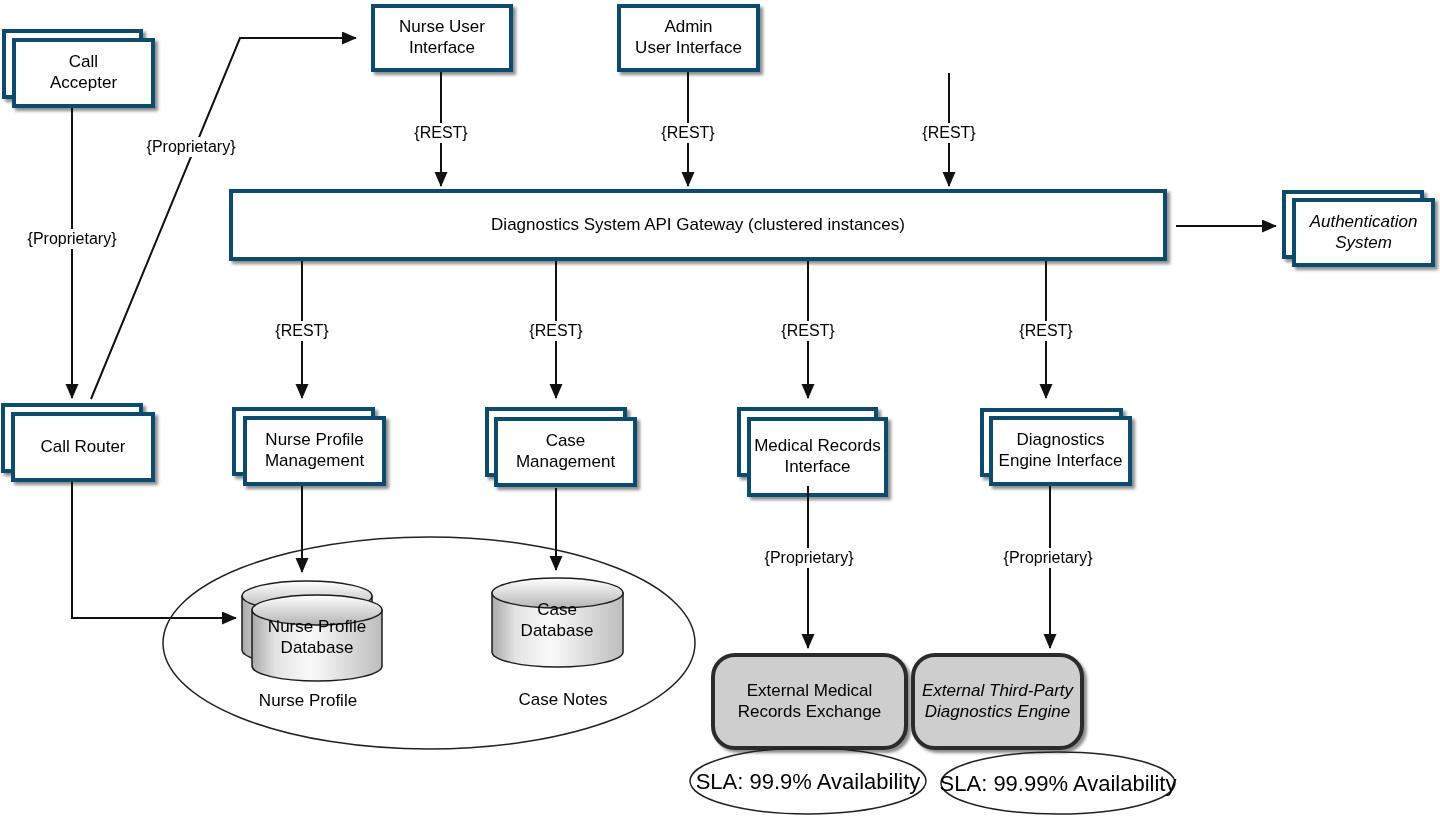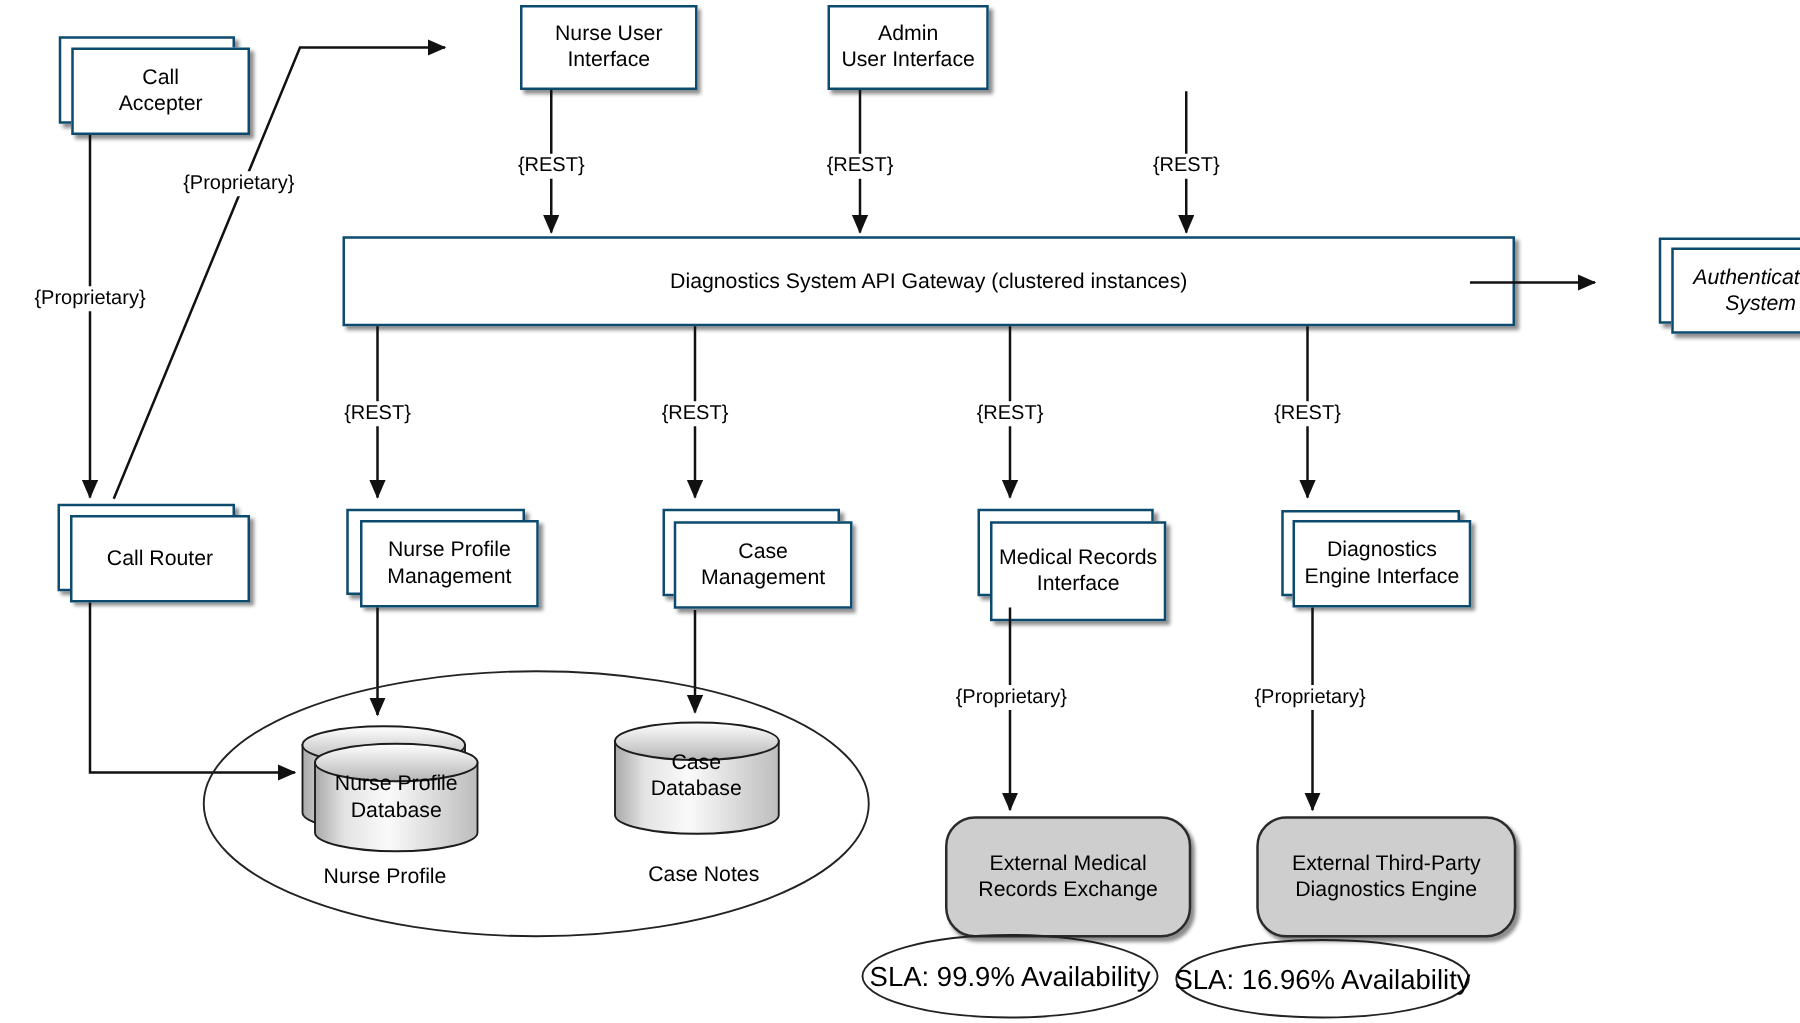--- a/index.html
+++ b/index.html
@@ -1,24 +1,24 @@
 <!DOCTYPE html>
 <html><head>
 <meta charset="utf-8">
 <style>
   html,body{margin:0;padding:0;background:#ffffff;}
   #stage{
     position:relative;width:1440px;height:818px;background:#ffffff;
     font-family:"Liberation Sans",sans-serif;color:#000;overflow:hidden;
   }
   .box{
-    position:absolute;box-sizing:border-box;background:#fff;border:2px solid #0c4a6e;
+    position:absolute;box-sizing:border-box;background:#fff;border:4px solid #0c4a6e;
     box-shadow:3px 3px 3px rgba(0,0,0,0.45);
     display:flex;align-items:center;justify-content:center;text-align:center;
-    font-size:17px;line-height:1.22;white-space:pre-line;z-index:1;margin-left:45px;
+    font-size:17px;line-height:1.22;white-space:pre-line;z-index:1;
   }
   .box.back{z-index:0;}
   .box.gray{background:#cecece;border-color:#2b2b2b;border-radius:24px;}
   .lbl{
     position:absolute;transform:translate(-50%,-50%);background:#fff;padding:1px 4px;
     font-size:16px;white-space:nowrap;z-index:3;
   }
   .caption{
     position:absolute;transform:translate(-50%,-50%);font-size:17px;white-space:nowrap;z-index:3;
   }
@@ -40,21 +40,21 @@
   <div class="box" style="left:12px;top:38px;width:143px;height:70px;align-items:center;">
     <span>Call
 Accepter</span>
   </div>
 
   <div class="box" style="left:371px;top:4px;width:142px;height:68px;">
     <span>Nurse User
 Interface</span>
   </div>
 
-  <div class="box" style="left:617px;top:4px;width:129px;height:68px;justify-content:center;">
+  <div class="box" style="left:617px;top:4px;width:143px;height:68px;justify-content:center;">
     <span>Admin
 User Interface</span>
   </div>
 
 
   <div class="box" style="left:229px;top:189px;width:938px;height:72px;">
     <span>Diagnostics System API Gateway (clustered instances)</span>
   </div>
 
   <div class="box back" style="left:1282px;top:190px;width:142px;height:69px;"></div>
@@ -90,21 +90,21 @@
   <div class="box" style="left:989px;top:416px;width:143px;height:70px;">
     <span>Diagnostics
 Engine Interface</span>
   </div>
 
   <div class="box gray" style="left:711px;top:653px;width:197px;height:97px;">
     <span>External Medical
 Records Exchange</span>
   </div>
 
-  <div class="box gray" style="left:960px;top:653px;width:208px;height:97px;">
+  <div class="box gray" style="left:911px;top:653px;width:173px;height:97px;font-style:italic;">
     <span>External Third-Party
 Diagnostics Engine</span>
   </div>
 
   <svg id="wires" width="1440" height="818" viewBox="0 0 1440 818">
     <defs>
       <marker id="arw" markerUnits="userSpaceOnUse" markerWidth="16" markerHeight="14" refX="14" refY="6.5" orient="auto">
         <path d="M0,0 L15,6.5 L0,13 Z" fill="#111"></path>
       </marker>
       <linearGradient id="cylBody" x1="0" y1="0" x2="1" y2="0">
@@ -176,15 +176,15 @@
   <div class="lbl" style="left:1048px;top:558px;">{Proprietary}</div>
 
   <div class="dbtext" style="left:317px;top:638px;">Nurse Profile
 Database</div>
   <div class="dbtext" style="left:557px;top:621px;">Case
 Database</div>
   <div class="caption" style="left:308px;top:701px;">Nurse Profile</div>
   <div class="caption" style="left:563px;top:700px;">Case Notes</div>
 
   <div class="slatext" style="left:808px;top:782px;">SLA: 99.9% Availability</div>
-  <div class="slatext" style="left:1058px;top:784px;">SLA: 16.96% Availability</div>
+  <div class="slatext" style="left:1058px;top:784px;">SLA: 99.99% Availability</div>
 
 </div>
 
 </body></html>

